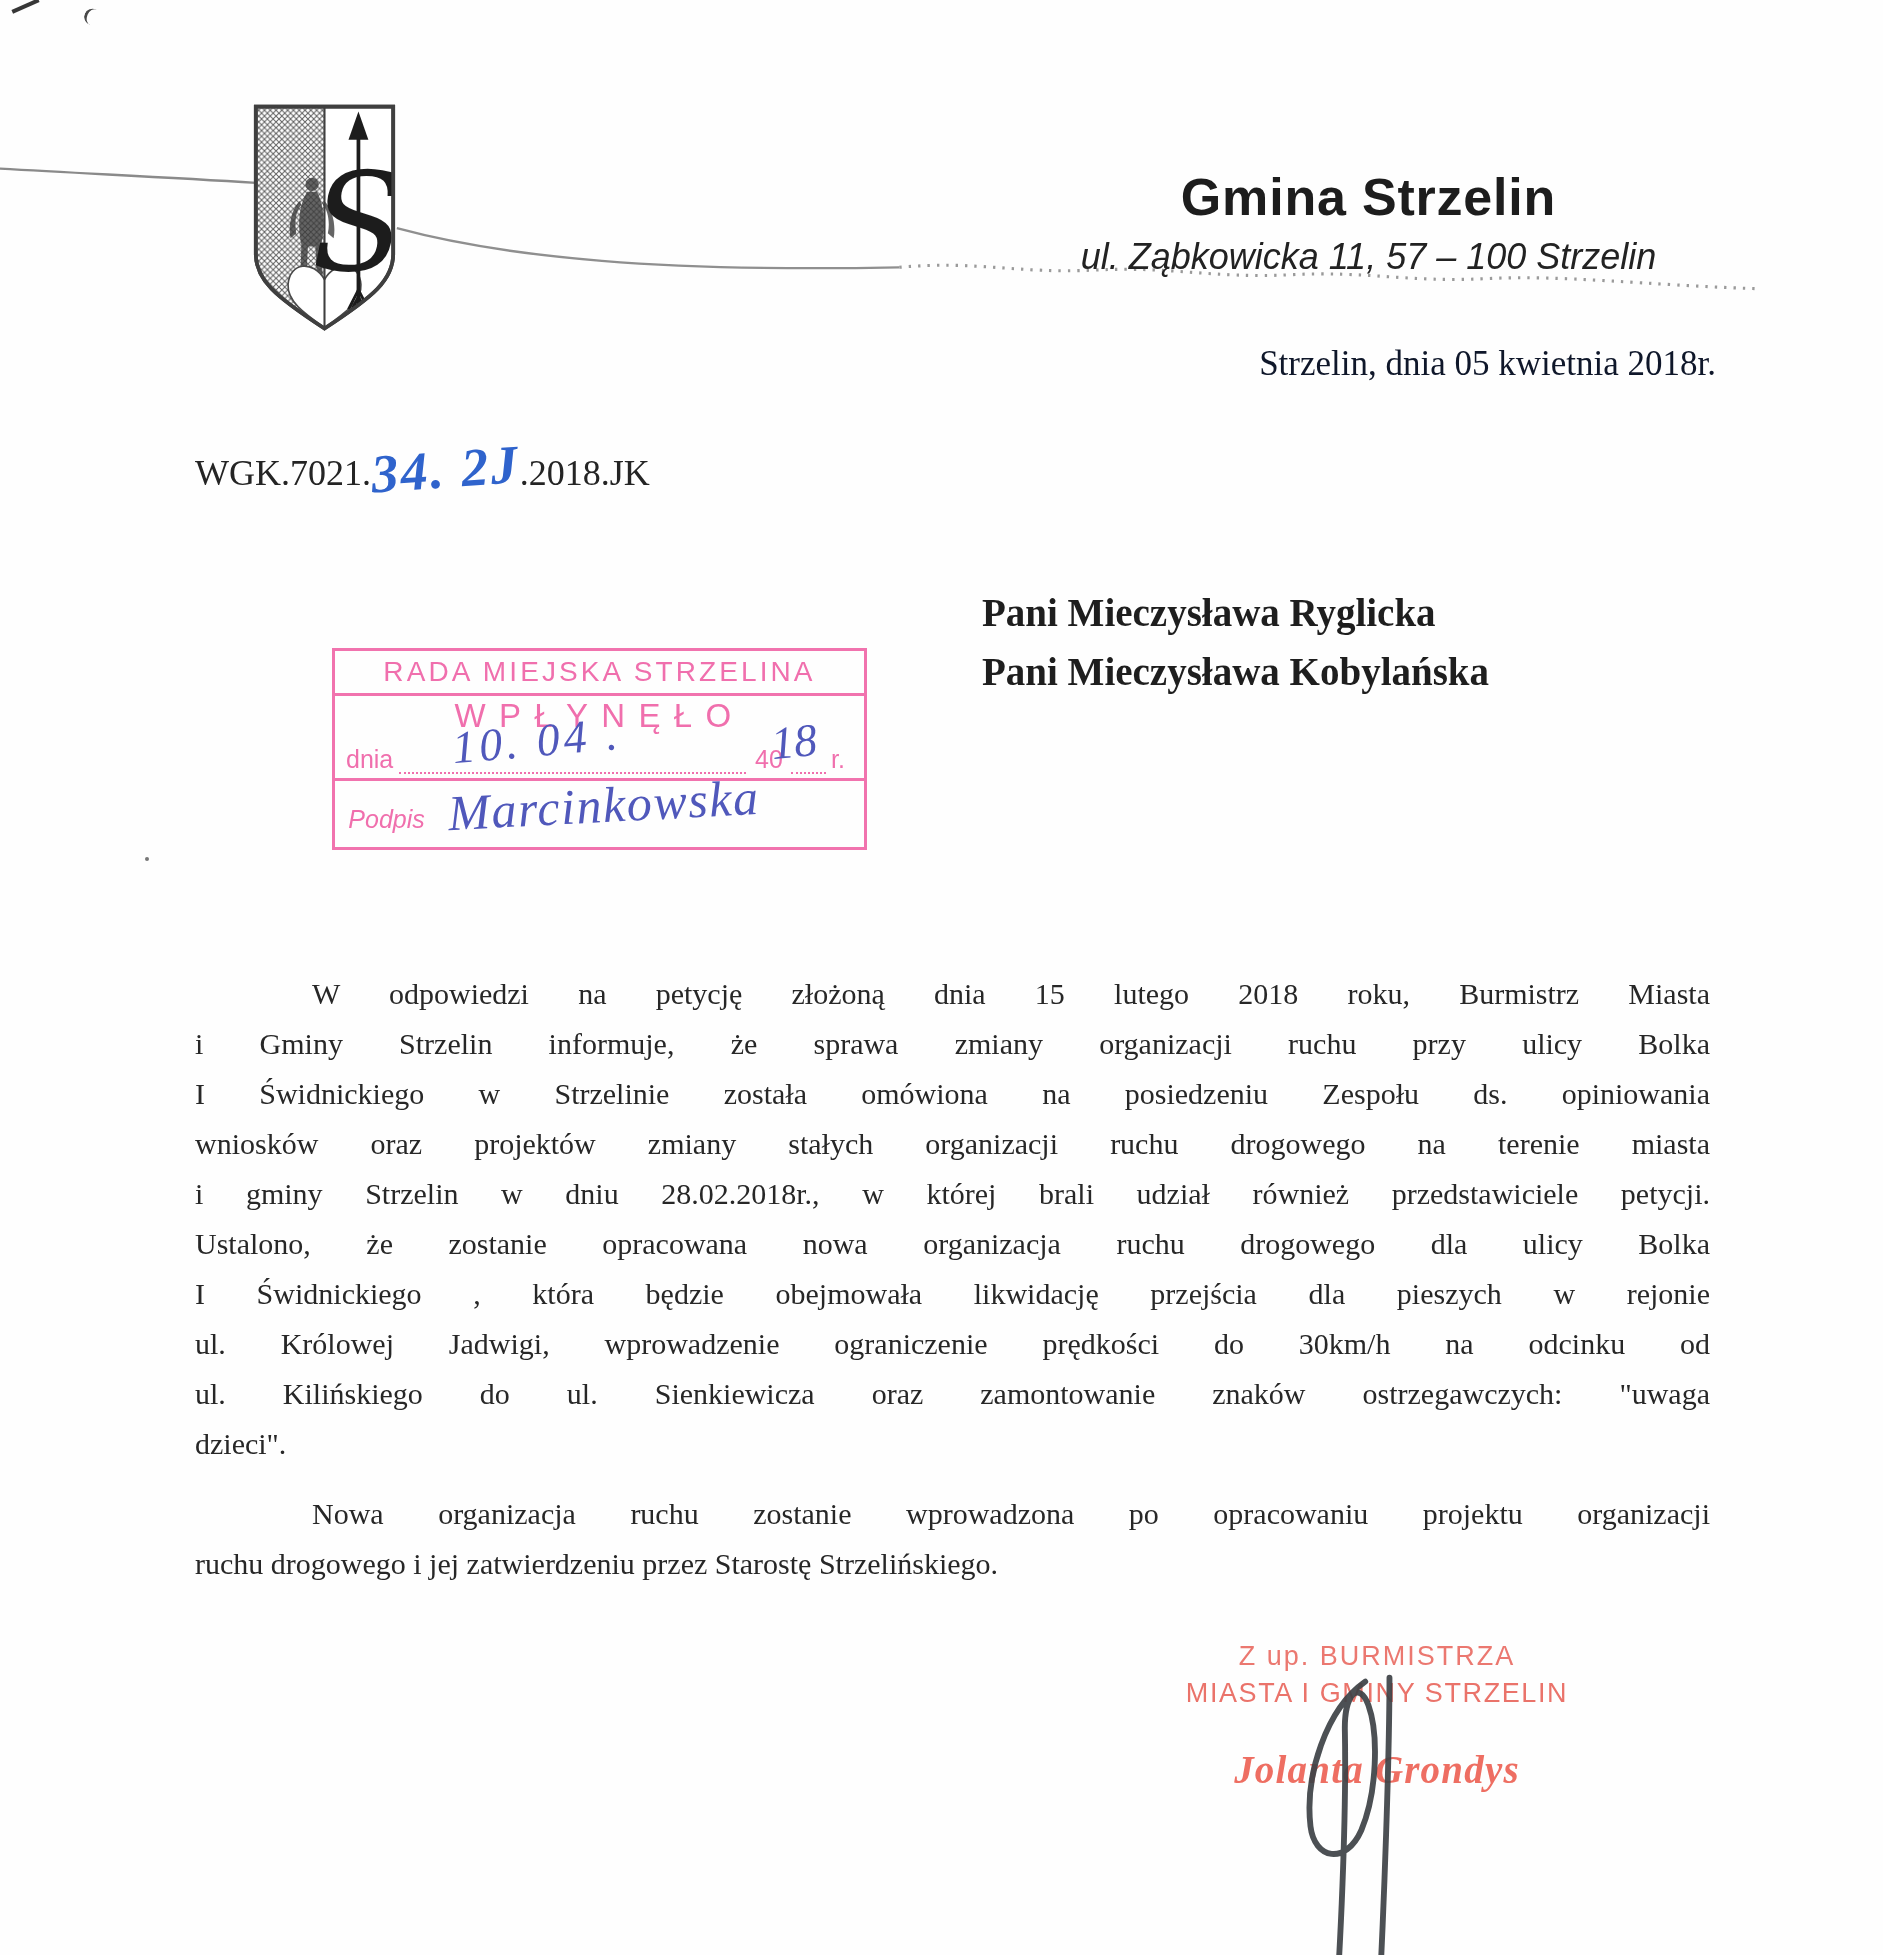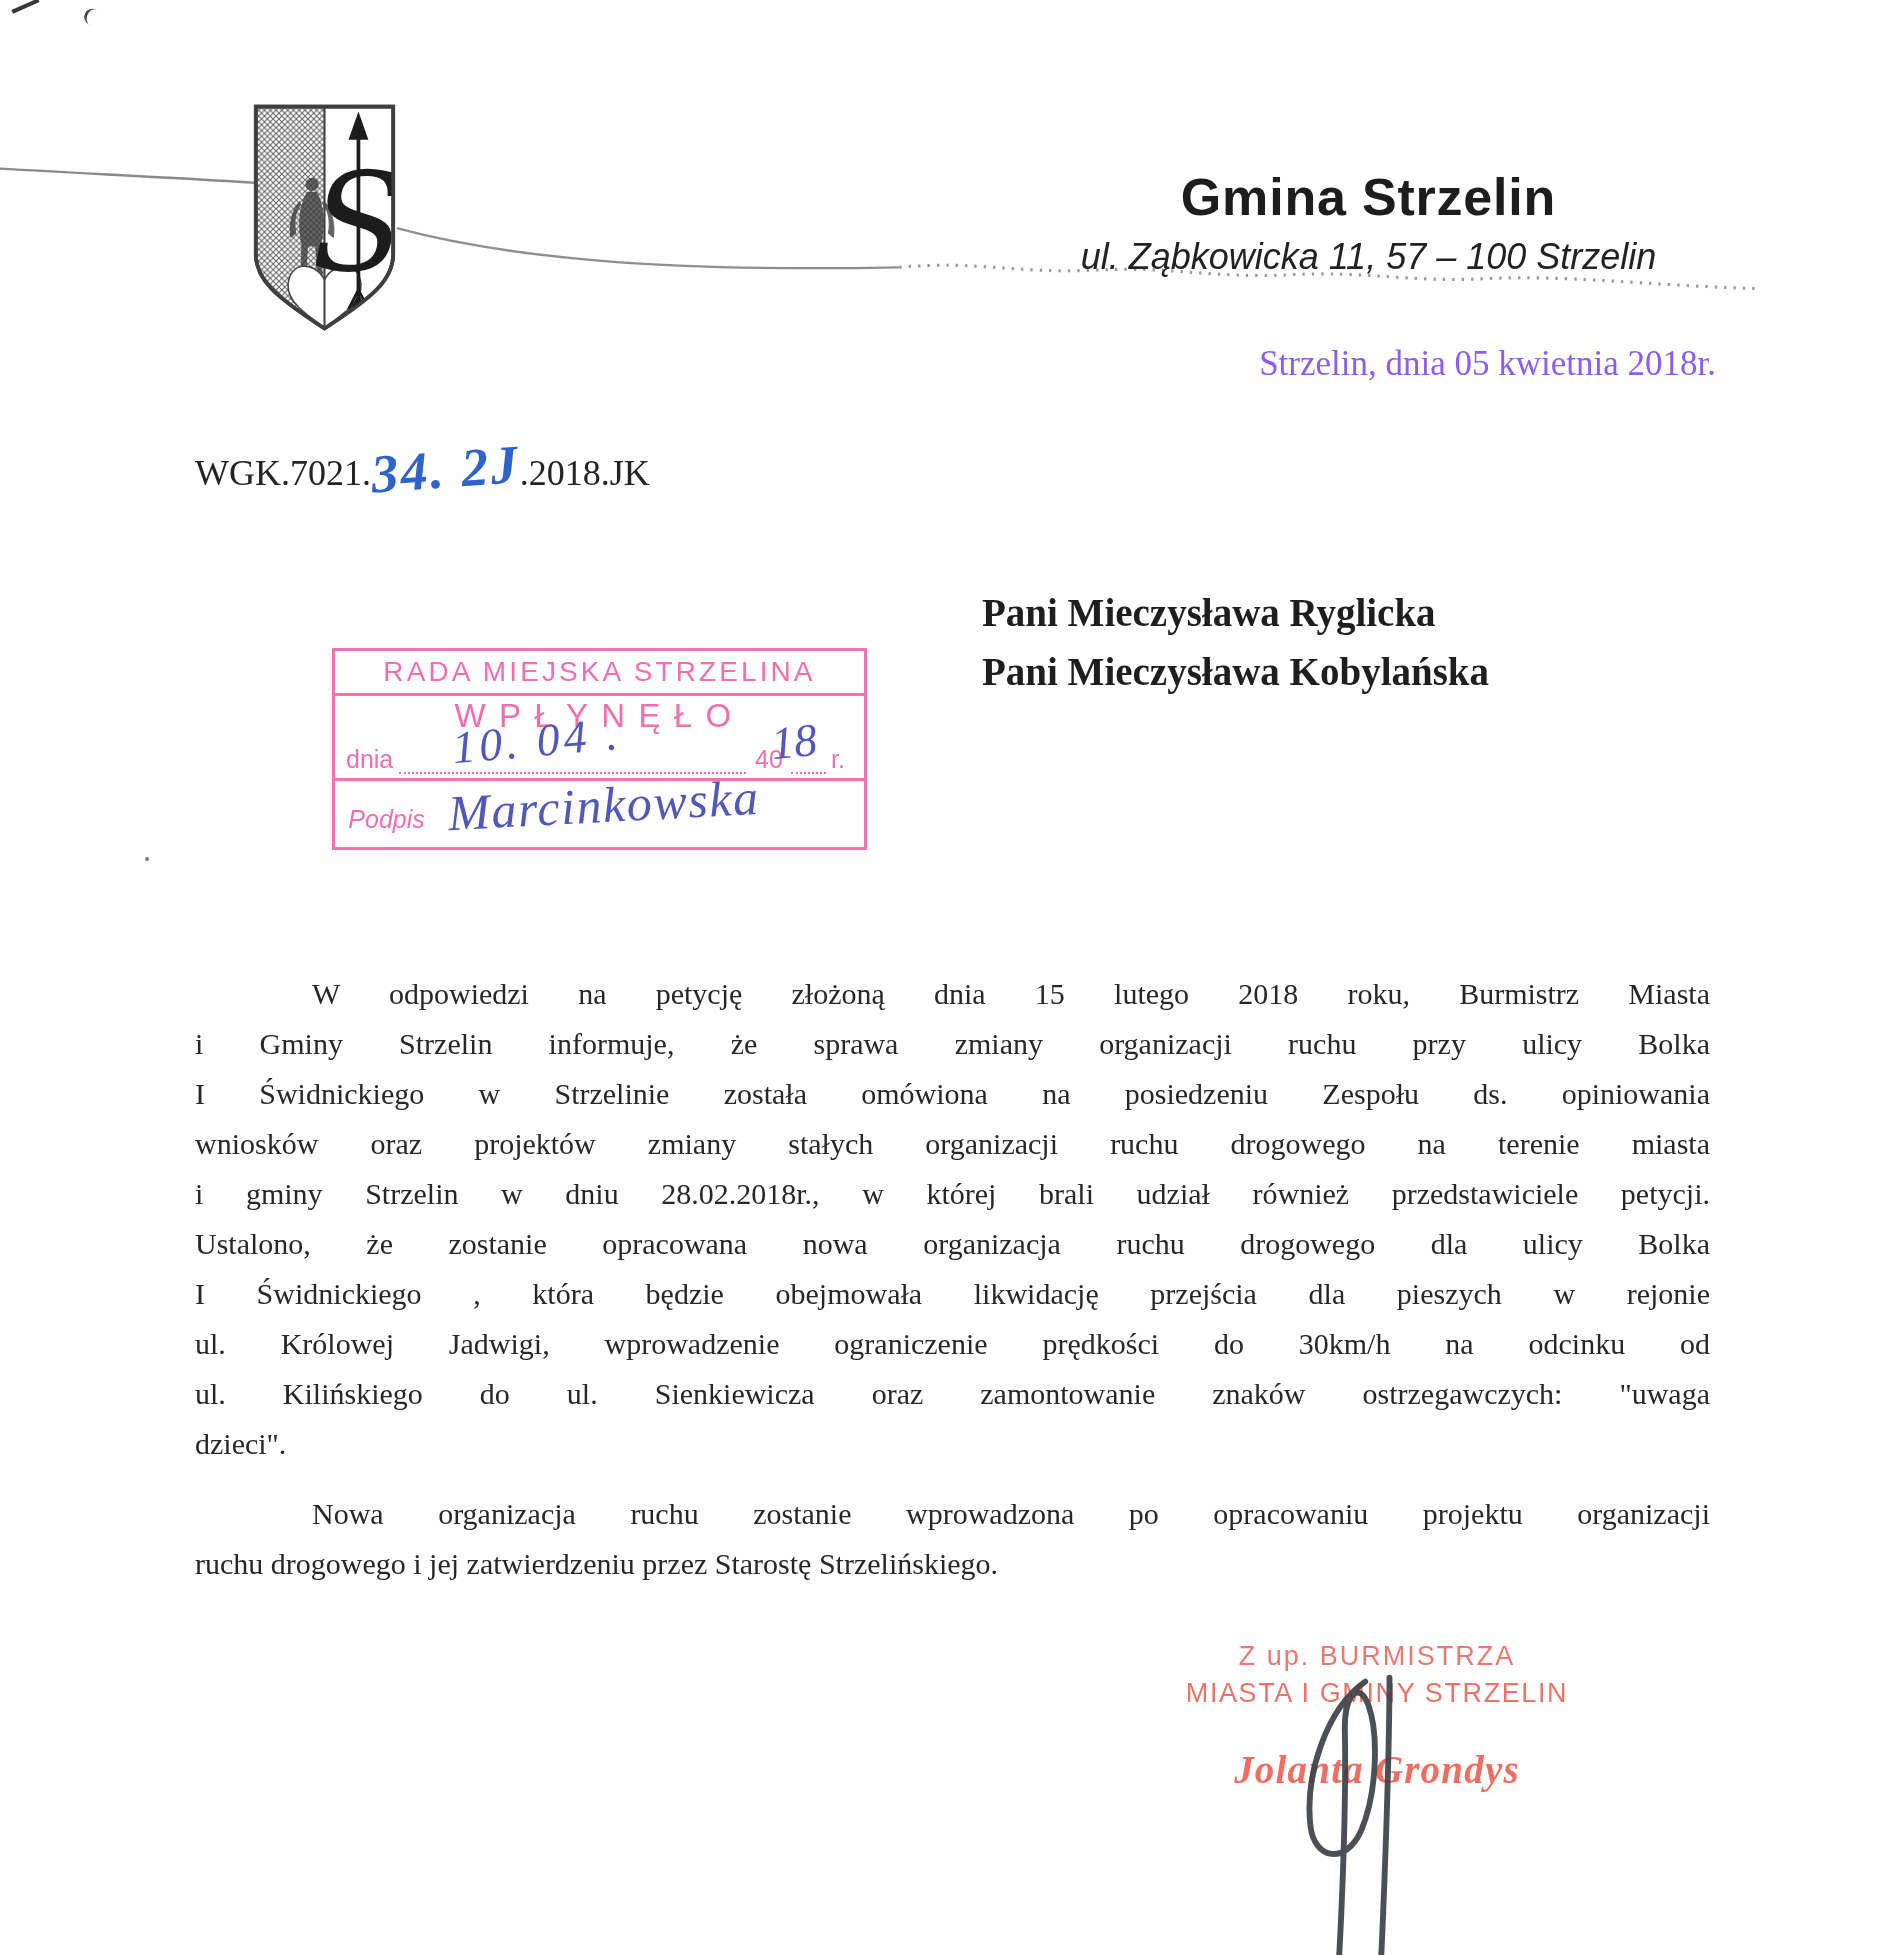--- a/index.html
+++ b/index.html
@@ -7,21 +7,21 @@
         font-family:"Liberation Serif",serif;color:#262626;}
 
   
   .crest-svg{position:absolute;left:250px;top:100px;width:149px;height:235px;}
   .swoosh-svg{position:absolute;left:0;top:0;width:1883px;height:587px;}
   .org-block{position:absolute;left:1079px;top:167px;width:579px;text-align:center;
              font-family:"Liberation Sans",sans-serif;}
   .org-name{font-size:52px;font-weight:bold;color:#1d1d1d;letter-spacing:0.8px;}
   .org-address{font-size:36px;font-style:italic;color:#222;margin-top:8.6px;}
 
-  .date-line{position:absolute;right:167px;top:344px;font-size:35px;color:#8b5cf6;}
+  .date-line{position:absolute;right:167px;top:344px;font-size:35px;color:#0f172a;}
 
   .ref-line{position:absolute;left:195px;top:436px;font-size:36px;color:#242424;white-space:nowrap;}
   .ref-hand{display:inline-block;font-size:54px;color:#2f63cc;font-style:italic;
             font-weight:bold;transform:rotate(-4deg) translateY(2.3px);letter-spacing:2.3px;
             font-family:"Liberation Serif",serif;}
 
   .recipients{position:absolute;left:982px;top:583px;font-size:39px;font-weight:bold;
               color:#1e1e1e;line-height:59px;white-space:nowrap;}
 
   

